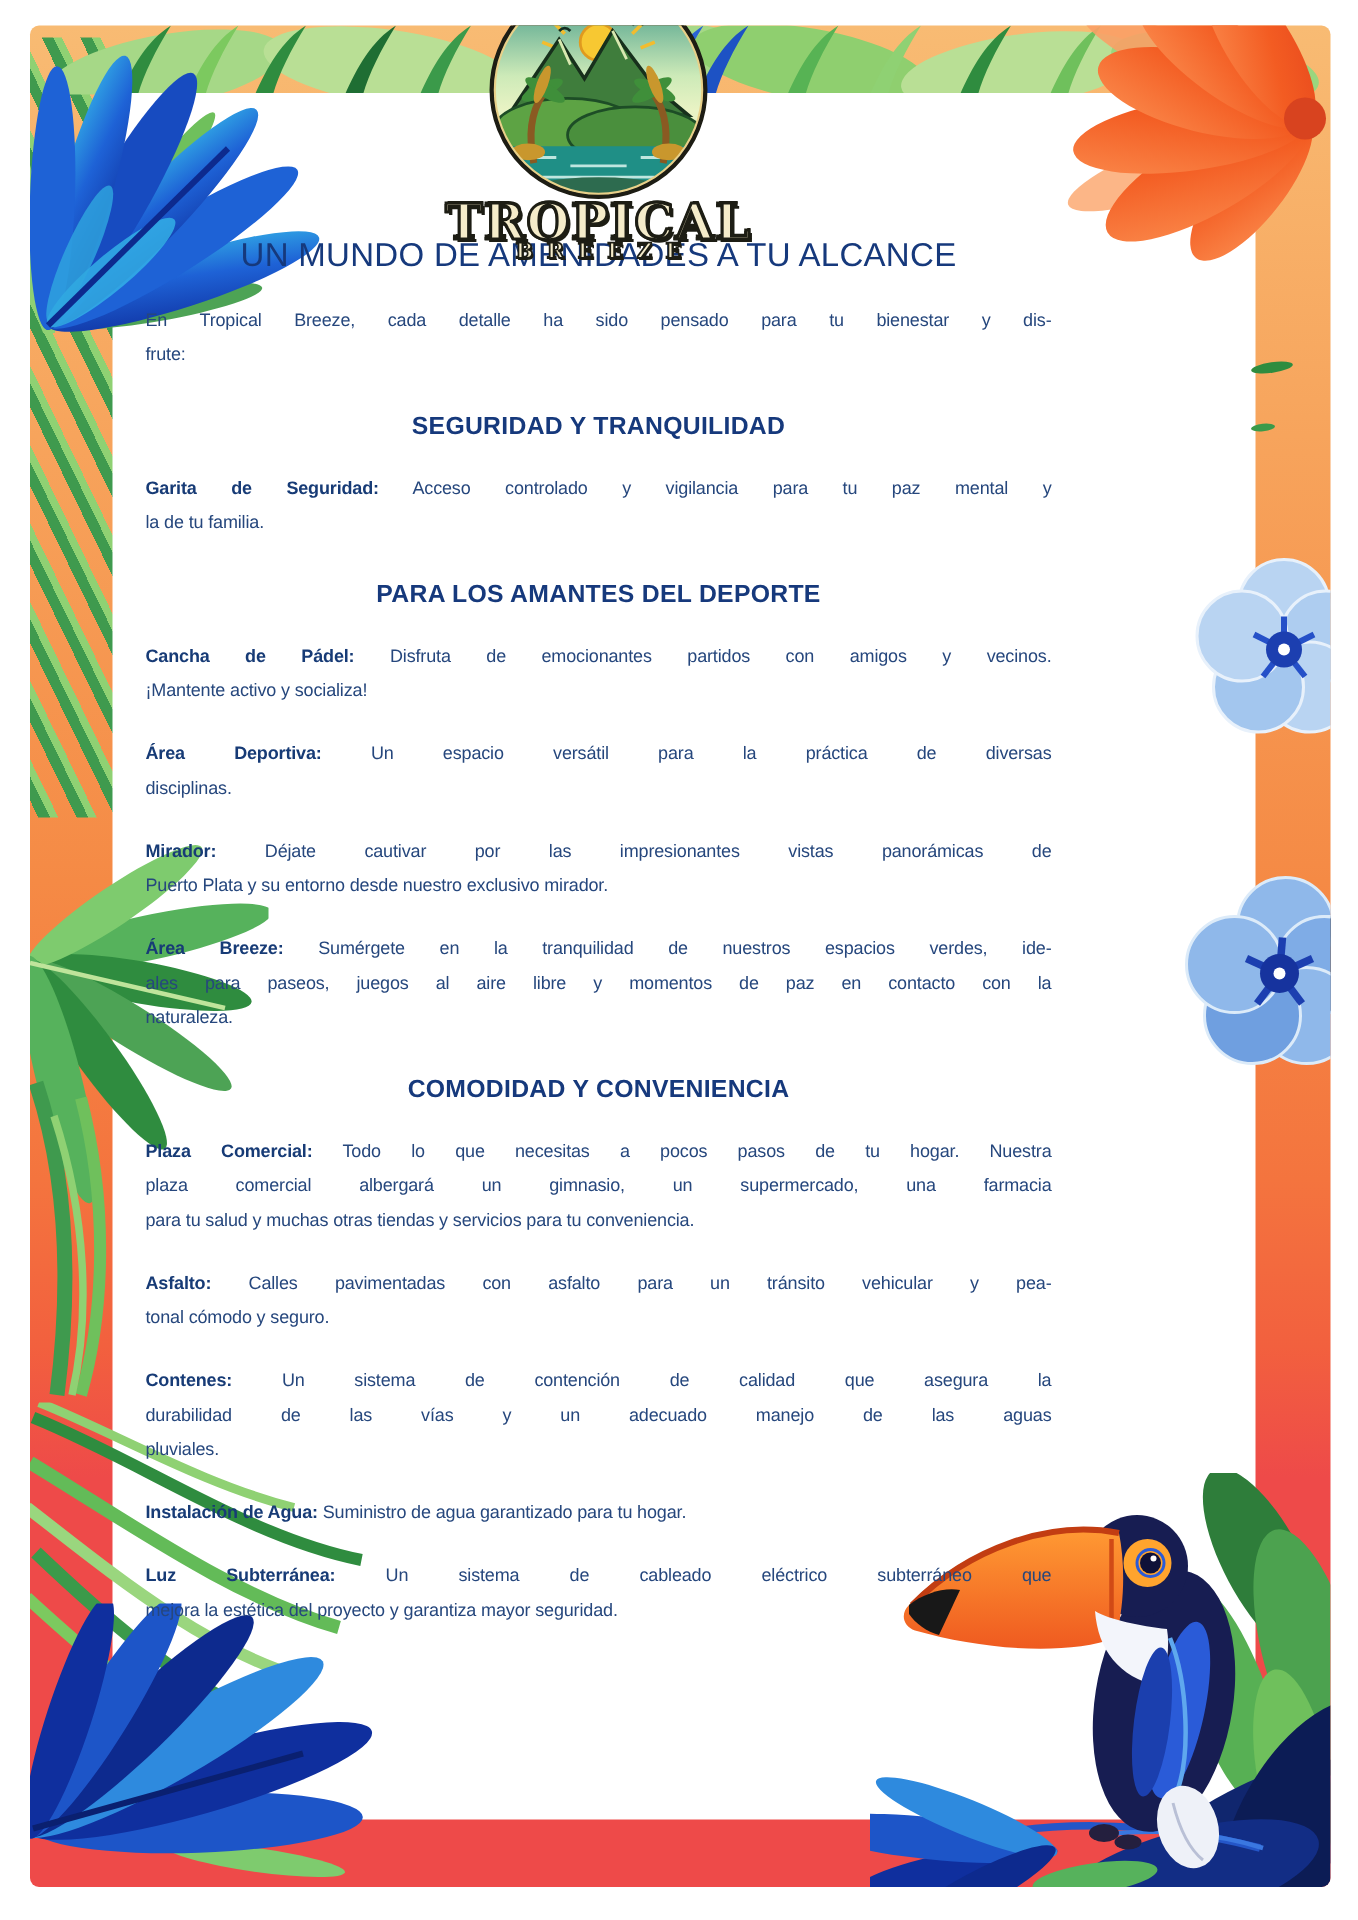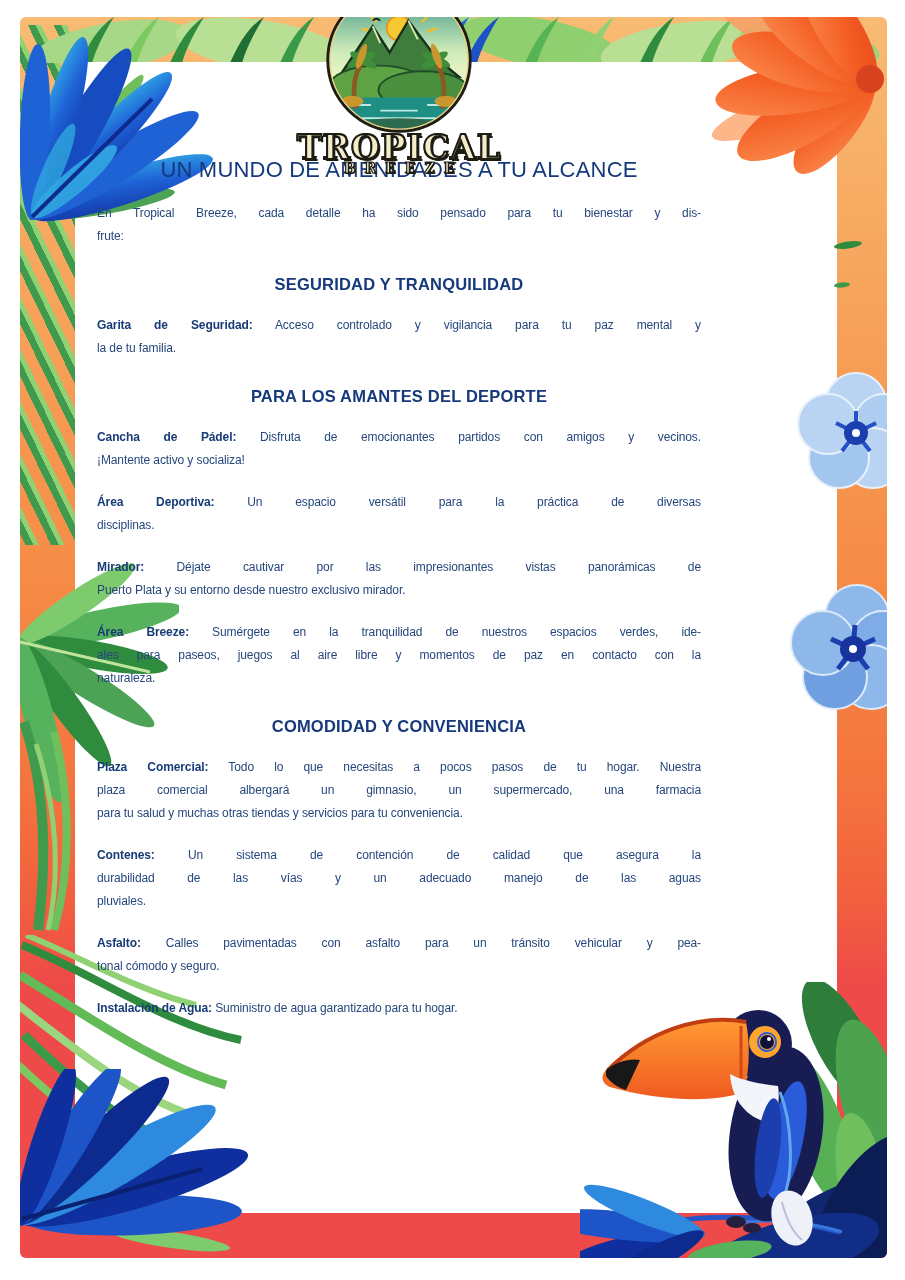--- a/index.html
+++ b/index.html
@@ -370,27 +370,31 @@
           <div class="pline">ales para paseos, juegos al aire libre y momentos de paz en contacto con la</div>
           <div class="pline last">naturaleza.</div>
         </div>
         <div class="sec-heading">COMODIDAD Y CONVENIENCIA</div>
         <div class="para">
           <div class="pline"><span class="plabel">Plaza Comercial:</span> Todo lo que necesitas a pocos pasos de tu hogar. Nuestra</div>
           <div class="pline">plaza comercial albergará un gimnasio, un supermercado, una farmacia</div>
           <div class="pline last">para tu salud y muchas otras tiendas y servicios para tu conveniencia.</div>
         </div>
         <div class="para">
+          <div class="pline"><span class="plabel">Asfalto:</span> Calles pavimentadas con asfalto para un tránsito vehicular y pea-</div>
+          <div class="pline last">tonal cómodo y seguro.</div>
+        </div>
+        <div class="para">
           <div class="pline"><span class="plabel">Contenes:</span> Un sistema de contención de calidad que asegura la</div>
           <div class="pline">durabilidad de las vías y un adecuado manejo de las aguas</div>
           <div class="pline last">pluviales.</div>
         </div>
         <div class="para">
-          <div class="pline"><span class="plabel">Asfalto:</span> Calles pavimentadas con asfalto para un tránsito vehicular y pea-</div>
-          <div class="pline last">tonal cómodo y seguro.</div>
-        </div>
-        <div class="para">
           <div class="pline last"><span class="plabel">Instalación de Agua:</span> Suministro de agua garantizado para tu hogar.</div>
         </div>
+        <div class="para">
+          <div class="pline"><span class="plabel">Luz Subterránea:</span> Un sistema de cableado eléctrico subterráneo que</div>
+          <div class="pline last">mejora la estética del proyecto y garantiza mayor seguridad.</div>
+        </div>
       </div>
   </div>
 
 </div>
 
 </body></html>

